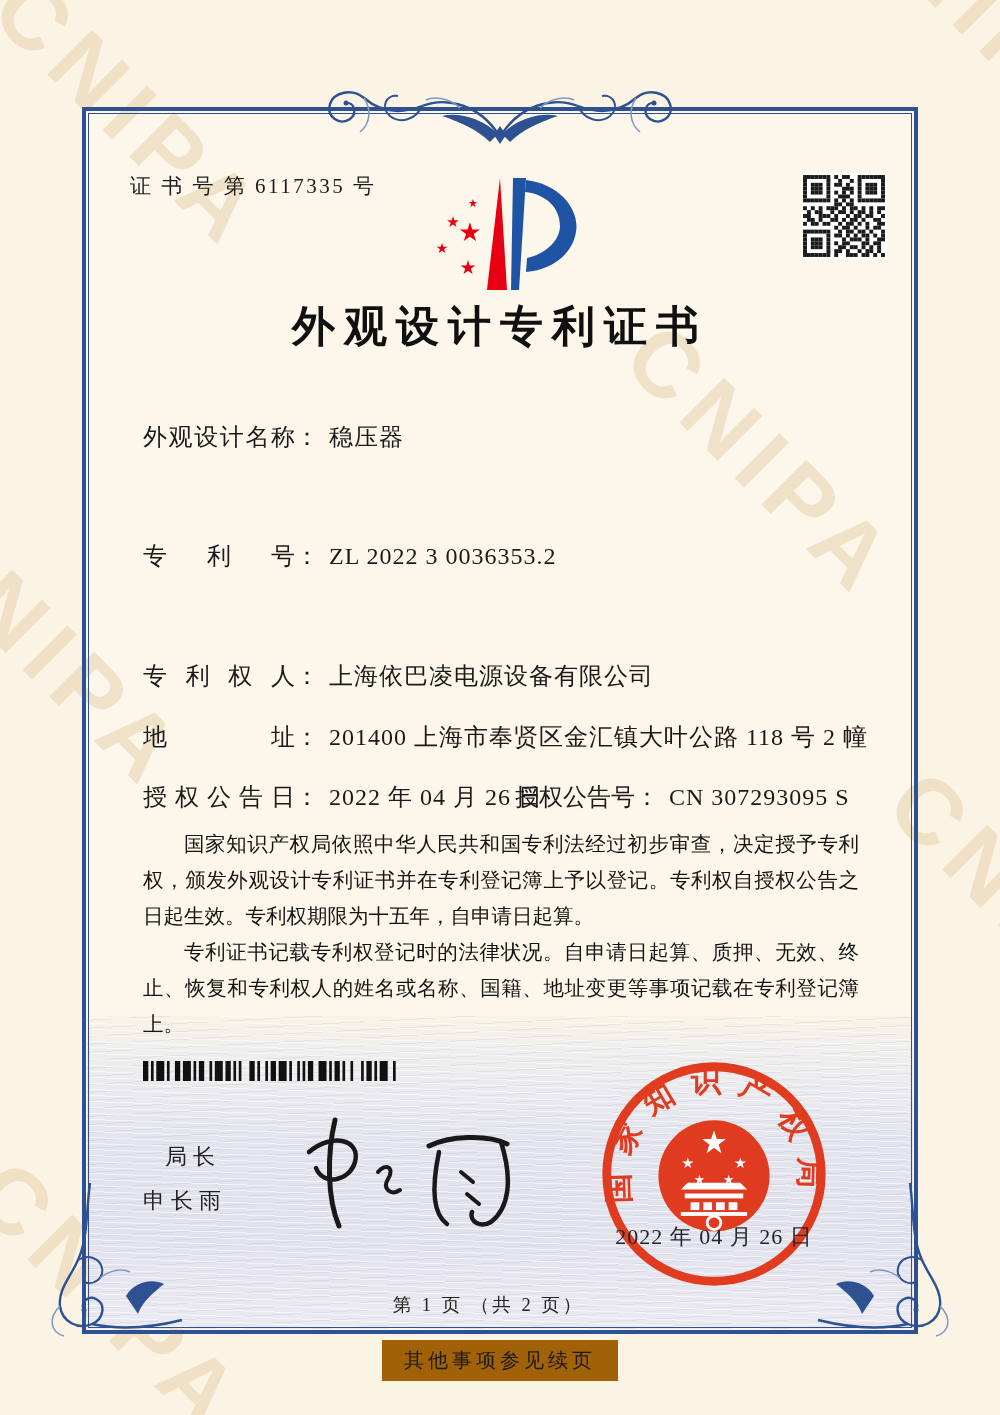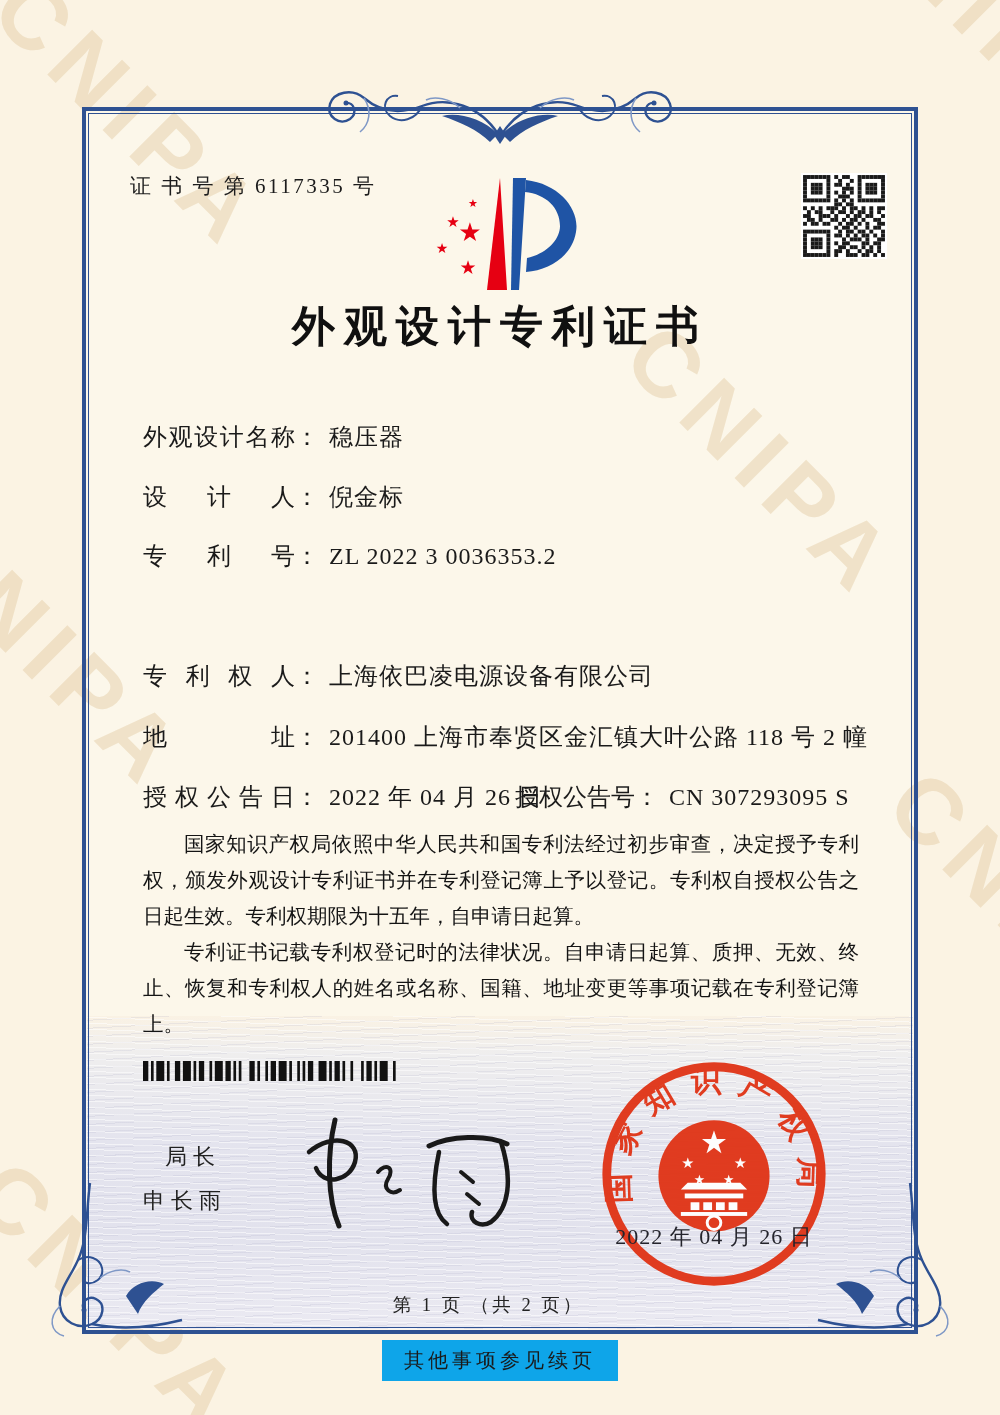--- a/index.html
+++ b/index.html
@@ -51,21 +51,21 @@
   .barcode { position:absolute; left:143px; top:1061px; z-index:5; }
   .sig-title { position:absolute; left:143px; top:1142px; font-family:"Liberation Sans", sans-serif; font-size:22px; letter-spacing:6px; color:#222; z-index:5;margin-left:22px; }
   .sig-name  { position:absolute; left:143px; top:1186px; font-family:Liberation Sans, sans-serif; font-size:22px; letter-spacing:6px; color:#222; z-index:5; }
   .signature { position:absolute; left:283px; top:1106px; z-index:6; }
   .seal { position:absolute; left:597px; top:1057px; z-index:5; opacity:0.95; }
   .seal-date { position:absolute; left:600px; top:1222px; width:228px; text-align:center;
     font-size:22px; letter-spacing:1px; color:#24242c; z-index:7; }
   .page-info { position:absolute; left:82px; top:1292px; width:813px; text-align:center;
     font-size:18.5px; letter-spacing:3px; color:#222; z-index:5; }
   .cont-note { position:absolute; left:50%; transform:translateX(-50%); top:1340px;
-    background:#0ea5e9; padding:7px 22px; font-size:20px; letter-spacing:4px; color:#1a1a1a; z-index:5; }
+    background:#a16207; padding:7px 22px; font-size:20px; letter-spacing:4px; color:#1a1a1a; z-index:5; }
 </style>
 </head>
 <body>
 
 <div class="page">
 
   <div class="wm" style="left:-40px; top:60px;">CNIPA</div>
   <div class="wm" style="left:810px; top:-45px;">CNIPA</div>
   <div class="wm" style="left:592px; top:408px;">CNIPA</div>
   <div class="wm" style="left:-120px; top:600px;">CNIPA</div>
@@ -369,23 +369,20 @@
       <rect x="64.45" y="80.05" width="3.9" height="3.9" fill="#1a1a1a"></rect>
       <rect x="72.25" y="80.05" width="3.9" height="3.9" fill="#1a1a1a"></rect>
       <rect x="80.05" y="80.05" width="3.9" height="3.9" fill="#1a1a1a"></rect>
     </svg>
 
   <div class="doc-title">外观设计专利证书</div>
 
   <div class="frow" style="top:421px;">
     <span class="flabel">外观设计名称</span><span class="fcolon">：</span><span class="fvalue">稳压器</span>
   </div>
-  <div class="frow" style="top:481px;">
-    <span class="flabel">设计人</span><span class="fcolon">：</span><span class="fvalue">倪金标</span>
-  </div>
   <div class="frow" style="top:540px;">
     <span class="flabel">专利号</span><span class="fcolon">：</span><span class="fvalue">ZL 2022 3 0036353.2</span>
   </div>
   <div class="frow" style="top:660px;">
     <span class="flabel">专利权人</span><span class="fcolon">：</span><span class="fvalue">上海依巴凌电源设备有限公司</span>
   </div>
   <div class="frow" style="top:721px;">
     <span class="flabel">地址</span><span class="fcolon">：</span><span class="fvalue">201400 上海市奉贤区金汇镇大叶公路 118 号 2 幢</span>
   </div>
   <div class="frow" style="top:781px; width:716px;">

